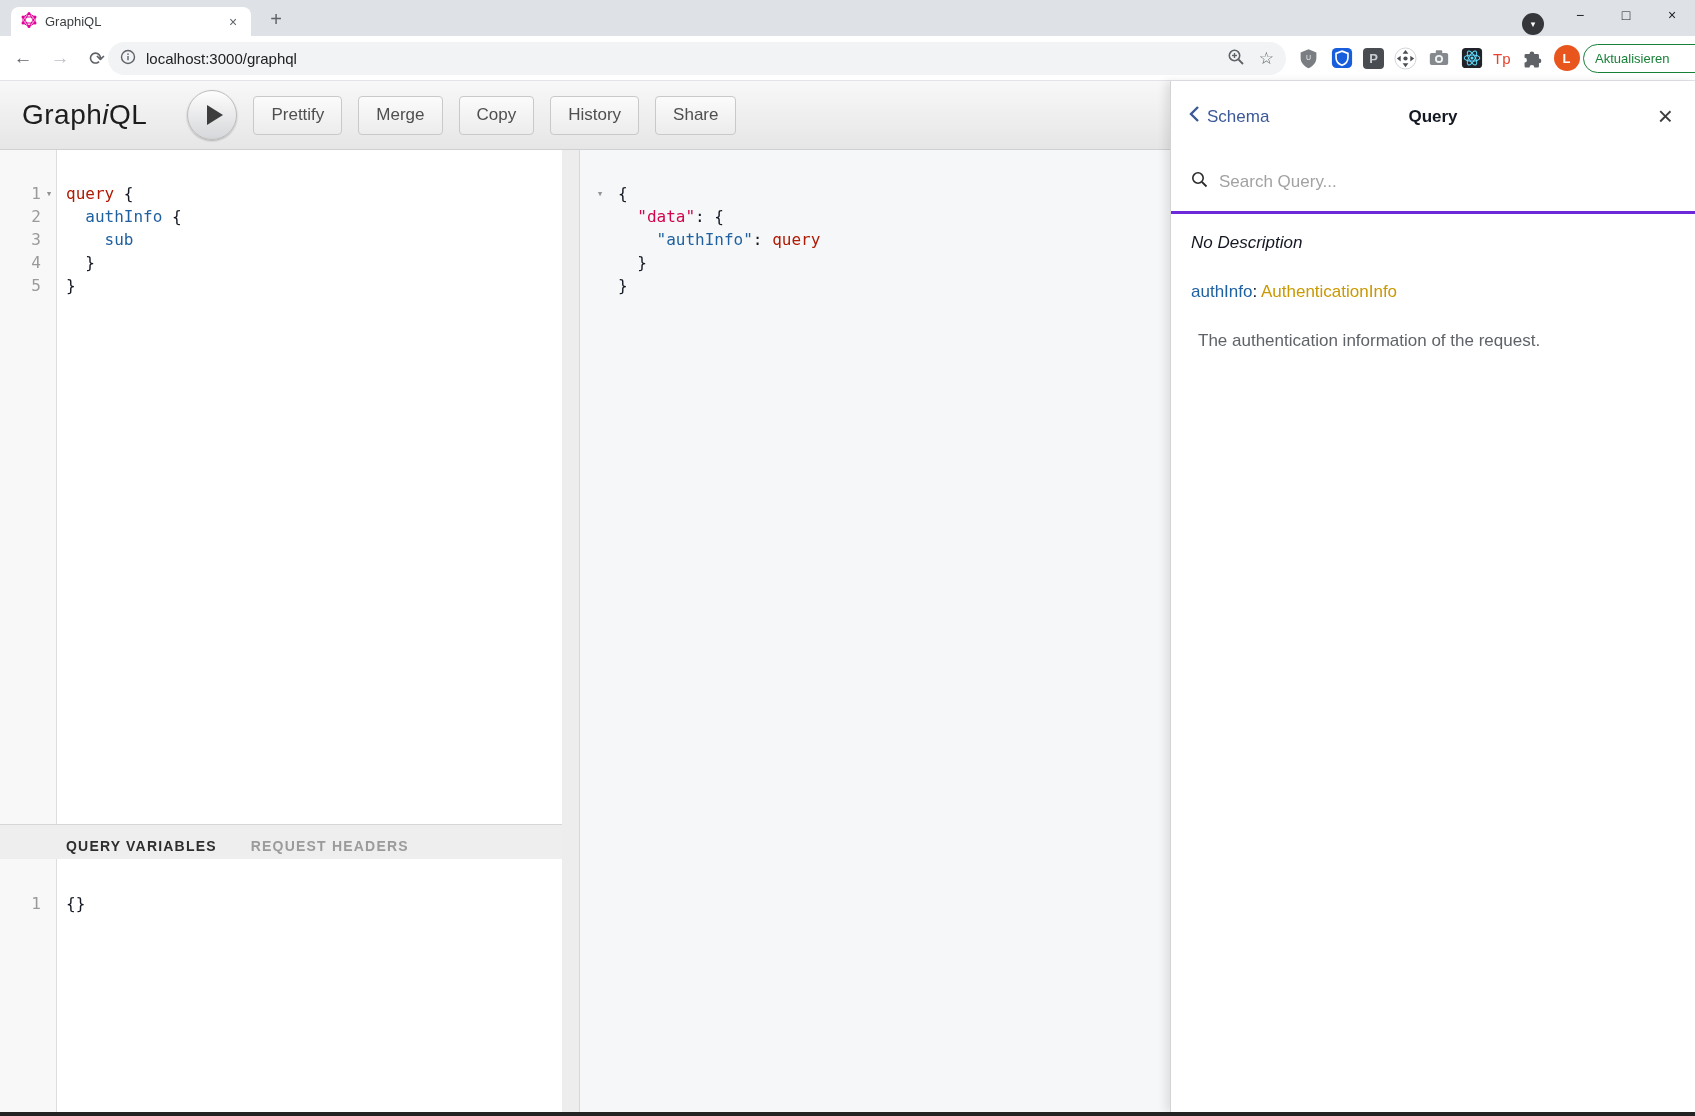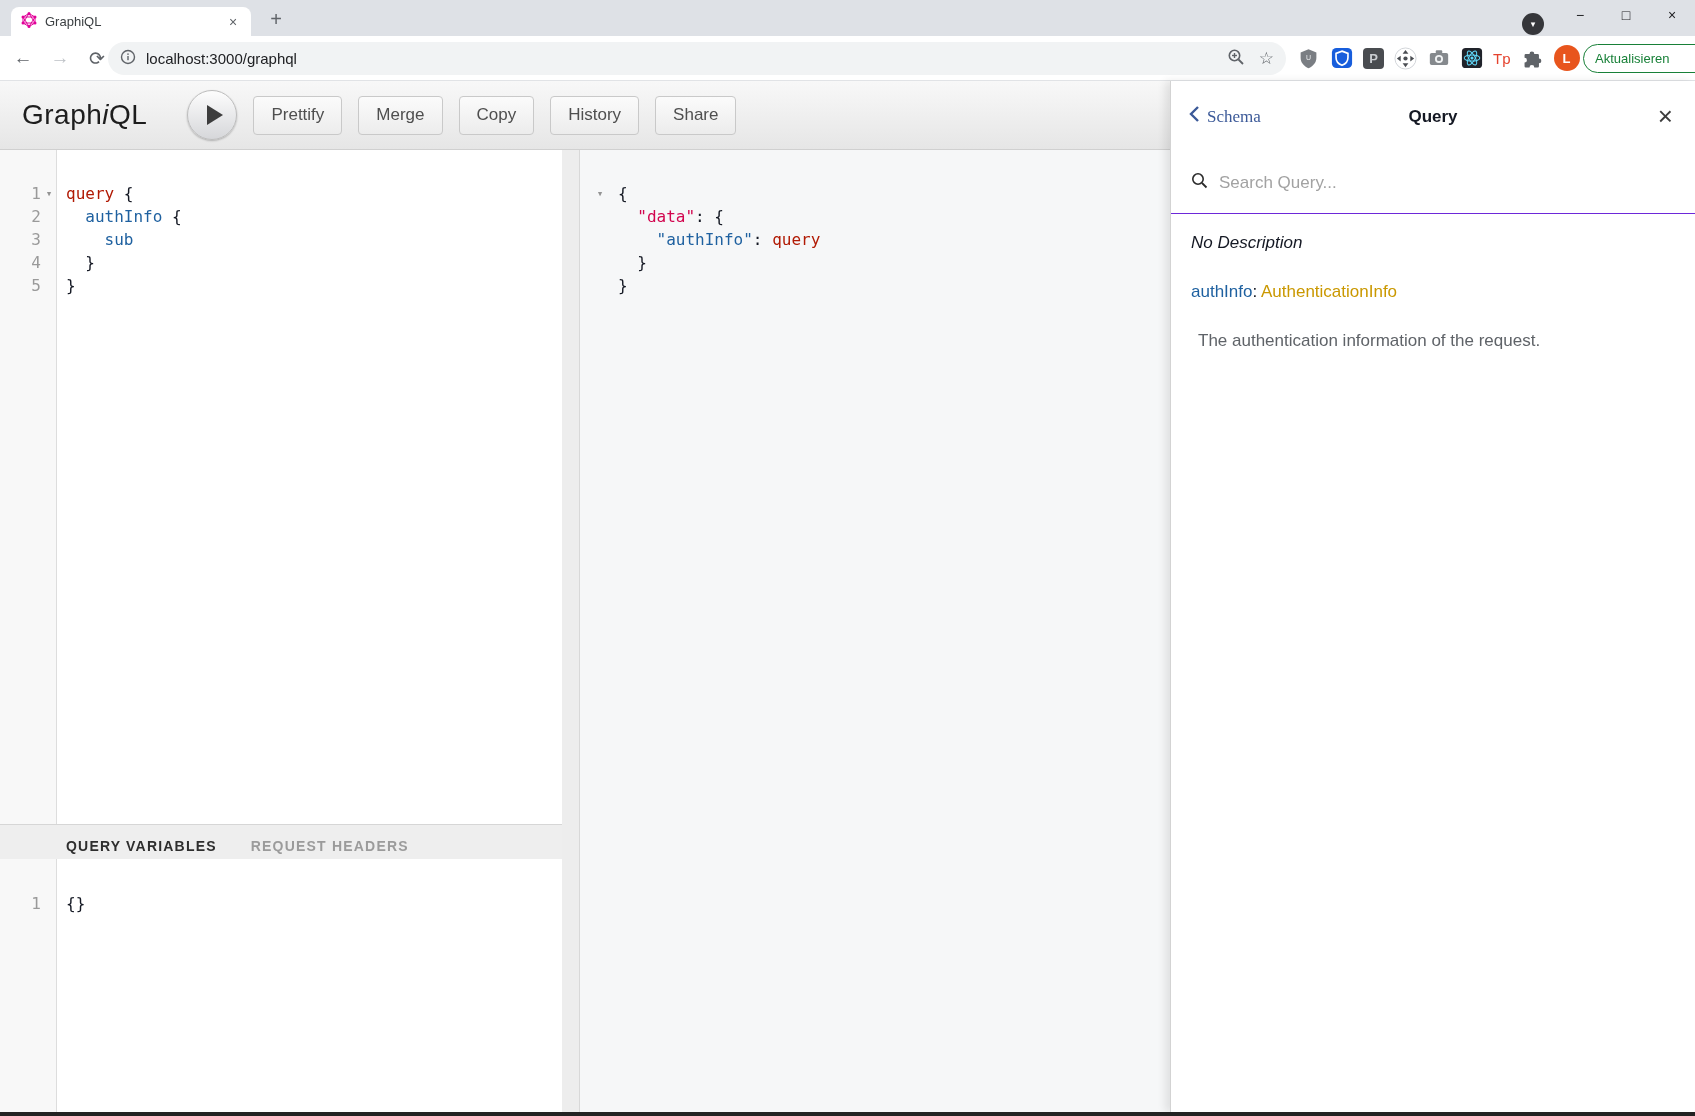--- a/index.html
+++ b/index.html
@@ -90,26 +90,26 @@
   .vars-tab { font-size:14px; font-weight:bold; letter-spacing:1.2px; color:#9b9b9b; }
   .vars-tab.active { color:#2e2e2e; }
   .vars-editor { position:absolute; left:0; top:859px; width:562px; height:253px; background:#fff;
                  padding-top:33px; overflow:hidden; }
 
   
   .docs { position:absolute; left:1170px; top:81px; width:525px; height:1031px; background:#fff;
           border-left:1px solid #d3d3d3; box-shadow:-5px 0 8px rgba(0,0,0,.09); }
   .docs-header { position:relative; height:71px; }
   .docs-back { position:absolute; left:18px; top:0; height:71px; display:flex; align-items:center; gap:7px;
-               color:#3B5998; font-size:17px;font-family:Liberation Serif, serif; }
+               color:#3B5998; font-size:17px; }
   .docs-title { position:absolute; left:0; right:0; top:0; height:71px; display:flex; align-items:center;
                 justify-content:center; font-weight:bold; font-size:17px; color:#141823; }
   .docs-close { position:absolute; right:22px; top:0; height:71px; display:flex; align-items:center;
                 font-size:26px; color:#3c3c3c; }
-  .docs-search { height:62px; border-bottom:1px solid #6d28d9; display:flex; align-items:center;
+  .docs-search { height:62px; border-bottom:3px solid #6d28d9; display:flex; align-items:center;
                  padding:0 20px; gap:11px; }
   .docs-search input { border:none; outline:none; background:transparent; font-size:17px; color:#333; width:100%;
                        font-family:"Liberation Sans",sans-serif; }
   .docs-search input::placeholder { color:#a2a2a2; }
   .docs-body { padding:0 20px; }
   .no-desc { margin-top:19px; font-size:17px; color:#141823;font-style:italic; }
   .fields-label { margin-top:58px; font-size:13px; font-weight:bold; letter-spacing:1.5px; color:#86888c;
                   padding-bottom:17px; border-bottom:1px solid #e3e3e3; }
   .field-row { margin-top:29px; font-size:17px; }
   .field-name { color:#1F61A0; }

